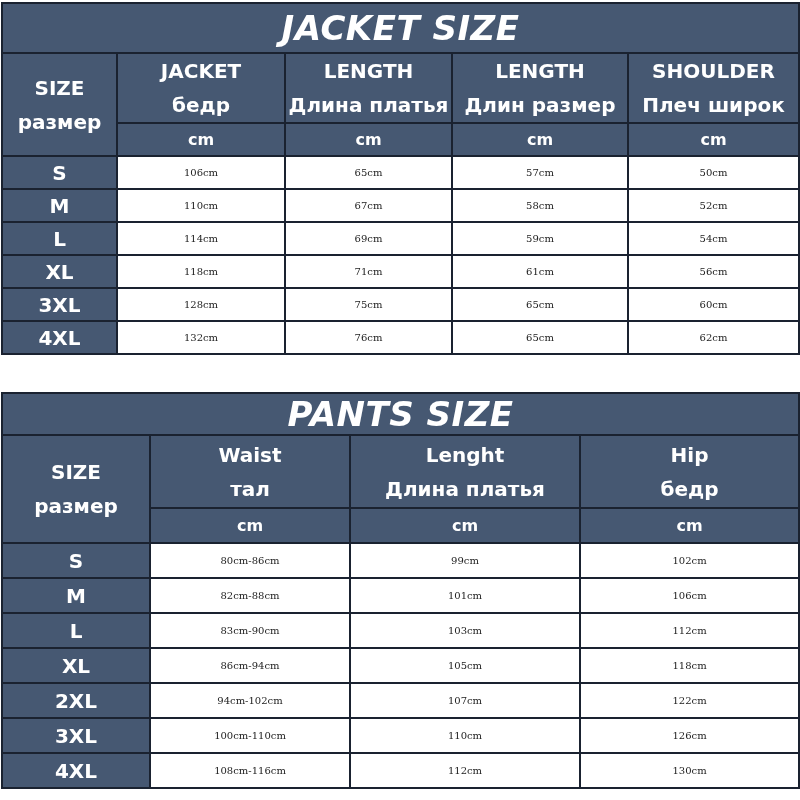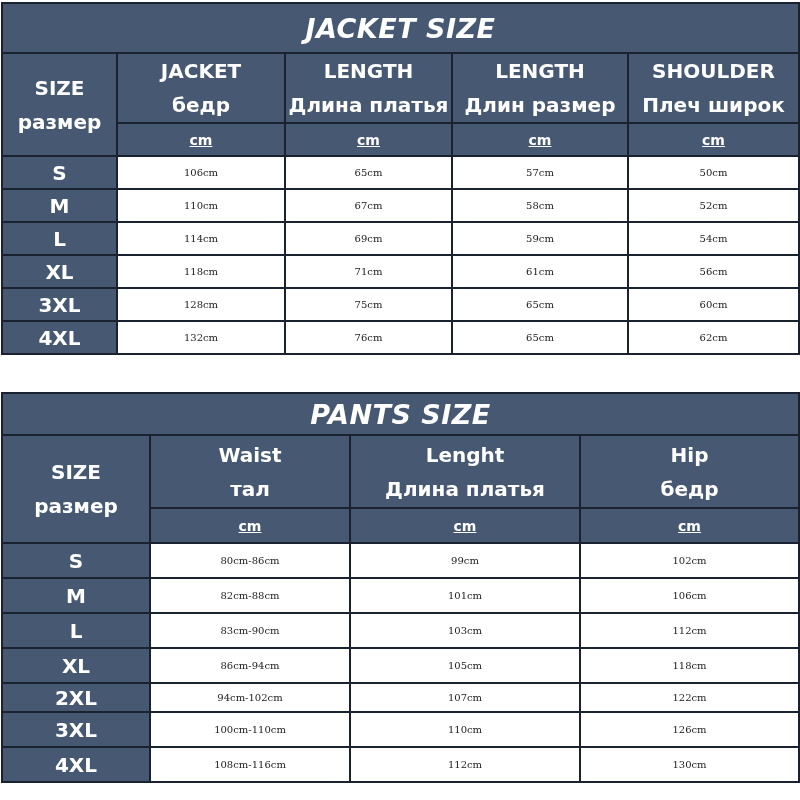--- a/index.html
+++ b/index.html
@@ -1,22 +1,22 @@
 <!DOCTYPE html>
 <html><head>
 <meta charset="utf-8">
 <style>
   html, body { margin: 0; padding: 0; background: #ffffff; }
   body { width: 800px; height: 800px; position: relative; overflow: hidden; font-family: "DejaVu Sans", sans-serif; }
   table { border-collapse: collapse; position: absolute; left: 1px; table-layout: fixed; }
   td, th { border: 2px solid #1a2230; padding: 0; text-align: center; vertical-align: middle; }
   .hdr { background: #465872; color: #ffffff; font-weight: bold; }
-  .title { font-style: italic; font-weight: bold; font-size: 27px; letter-spacing: 0.5px; }
+  .title { font-style: italic; font-weight: bold; font-size: 34px; letter-spacing: 0.5px; }
   .hname { font-size: 20px; line-height: 34px; }
-  .hunit { font-size: 14px; text-decoration: underline; }
+  .hunit { font-size: 16px; }
   .size { background: #465872; color: #ffffff; font-weight: bold; font-size: 20px; }
   .cell { background: #ffffff; color: #222222; font-family: "DejaVu Serif", serif; font-size: 10px; }
   #jacket { top: 2px; width: 797px; }
   #pants { top: 392px; width: 797px; }
 </style>
 </head>
 <body>
 
 <table id="jacket">
   <colgroup>
@@ -154,21 +154,21 @@
     <td class="cell">83cm-90cm</td>
     <td class="cell">103cm</td>
     <td class="cell">112cm</td>
   </tr>
   <tr style="height:35px">
     <td class="size">XL</td>
     <td class="cell">86cm-94cm</td>
     <td class="cell">105cm</td>
     <td class="cell">118cm</td>
   </tr>
-  <tr style="height:29px">
+  <tr style="height:35px">
     <td class="size">2XL</td>
     <td class="cell">94cm-102cm</td>
     <td class="cell">107cm</td>
     <td class="cell">122cm</td>
   </tr>
   <tr style="height:35px">
     <td class="size">3XL</td>
     <td class="cell">100cm-110cm</td>
     <td class="cell">110cm</td>
     <td class="cell">126cm</td>

